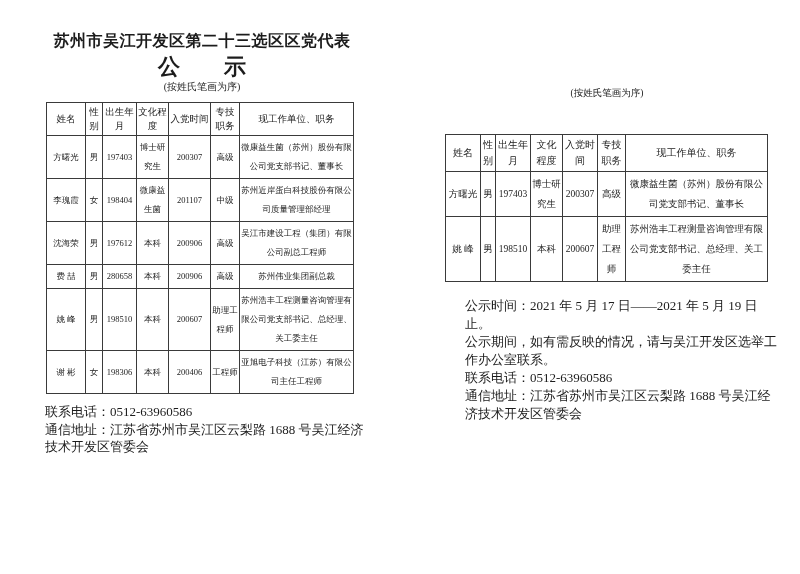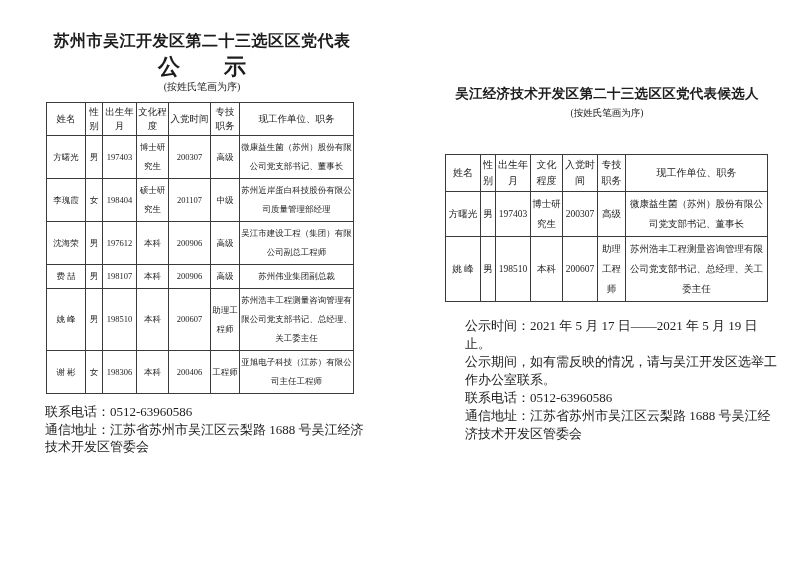--- a/index.html
+++ b/index.html
@@ -82,38 +82,38 @@
           <td>197403</td>
           <td>博士研究生</td>
           <td>200307</td>
           <td>高级</td>
           <td>微康益生菌（苏州）股份有限公司党支部书记、董事长</td>
         </tr>
         <tr>
           <td>李瑰霞</td>
           <td>女</td>
           <td>198404</td>
-          <td>硕士研究生</td>
+          <td>微康益生菌</td>
           <td>201107</td>
           <td>中级</td>
           <td>苏州近岸蛋白科技股份有限公司质量管理部经理</td>
         </tr>
         <tr>
           <td>沈海荣</td>
           <td>男</td>
           <td>197612</td>
           <td>本科</td>
           <td>200906</td>
           <td>高级</td>
           <td>吴江市建设工程（集团）有限公司副总工程师</td>
         </tr>
         <tr>
           <td>费 喆</td>
           <td>男</td>
-          <td>198107</td>
+          <td>280658</td>
           <td>本科</td>
           <td>200906</td>
           <td>高级</td>
           <td>苏州伟业集团副总裁</td>
         </tr>
         <tr>
           <td>姚 峰</td>
           <td>男</td>
           <td>198510</td>
           <td>本科</td>
@@ -133,21 +133,20 @@
       </tbody>
     </table>
 
     <div class="notes">
       <div class="note-line">联系电话：0512-63960586</div>
       <div class="note-line">通信地址：江苏省苏州市吴江区云梨路 1688 号吴江经济技术开发区管委会</div>
     </div>
   </div>
 
   <div class="page page-right">
-    <div class="title-line">吴江经济技术开发区第二十三选区区党代表候选人</div>
     <div class="sort-note">(按姓氏笔画为序)</div>
 
     <table class="doc-table">
       <colgroup>
         <col style="width:35px">
           <col style="width:15px">
           <col style="width:35px">
         <col style="width:32px">
           <col style="width:35px">
           <col style="width:28px">

